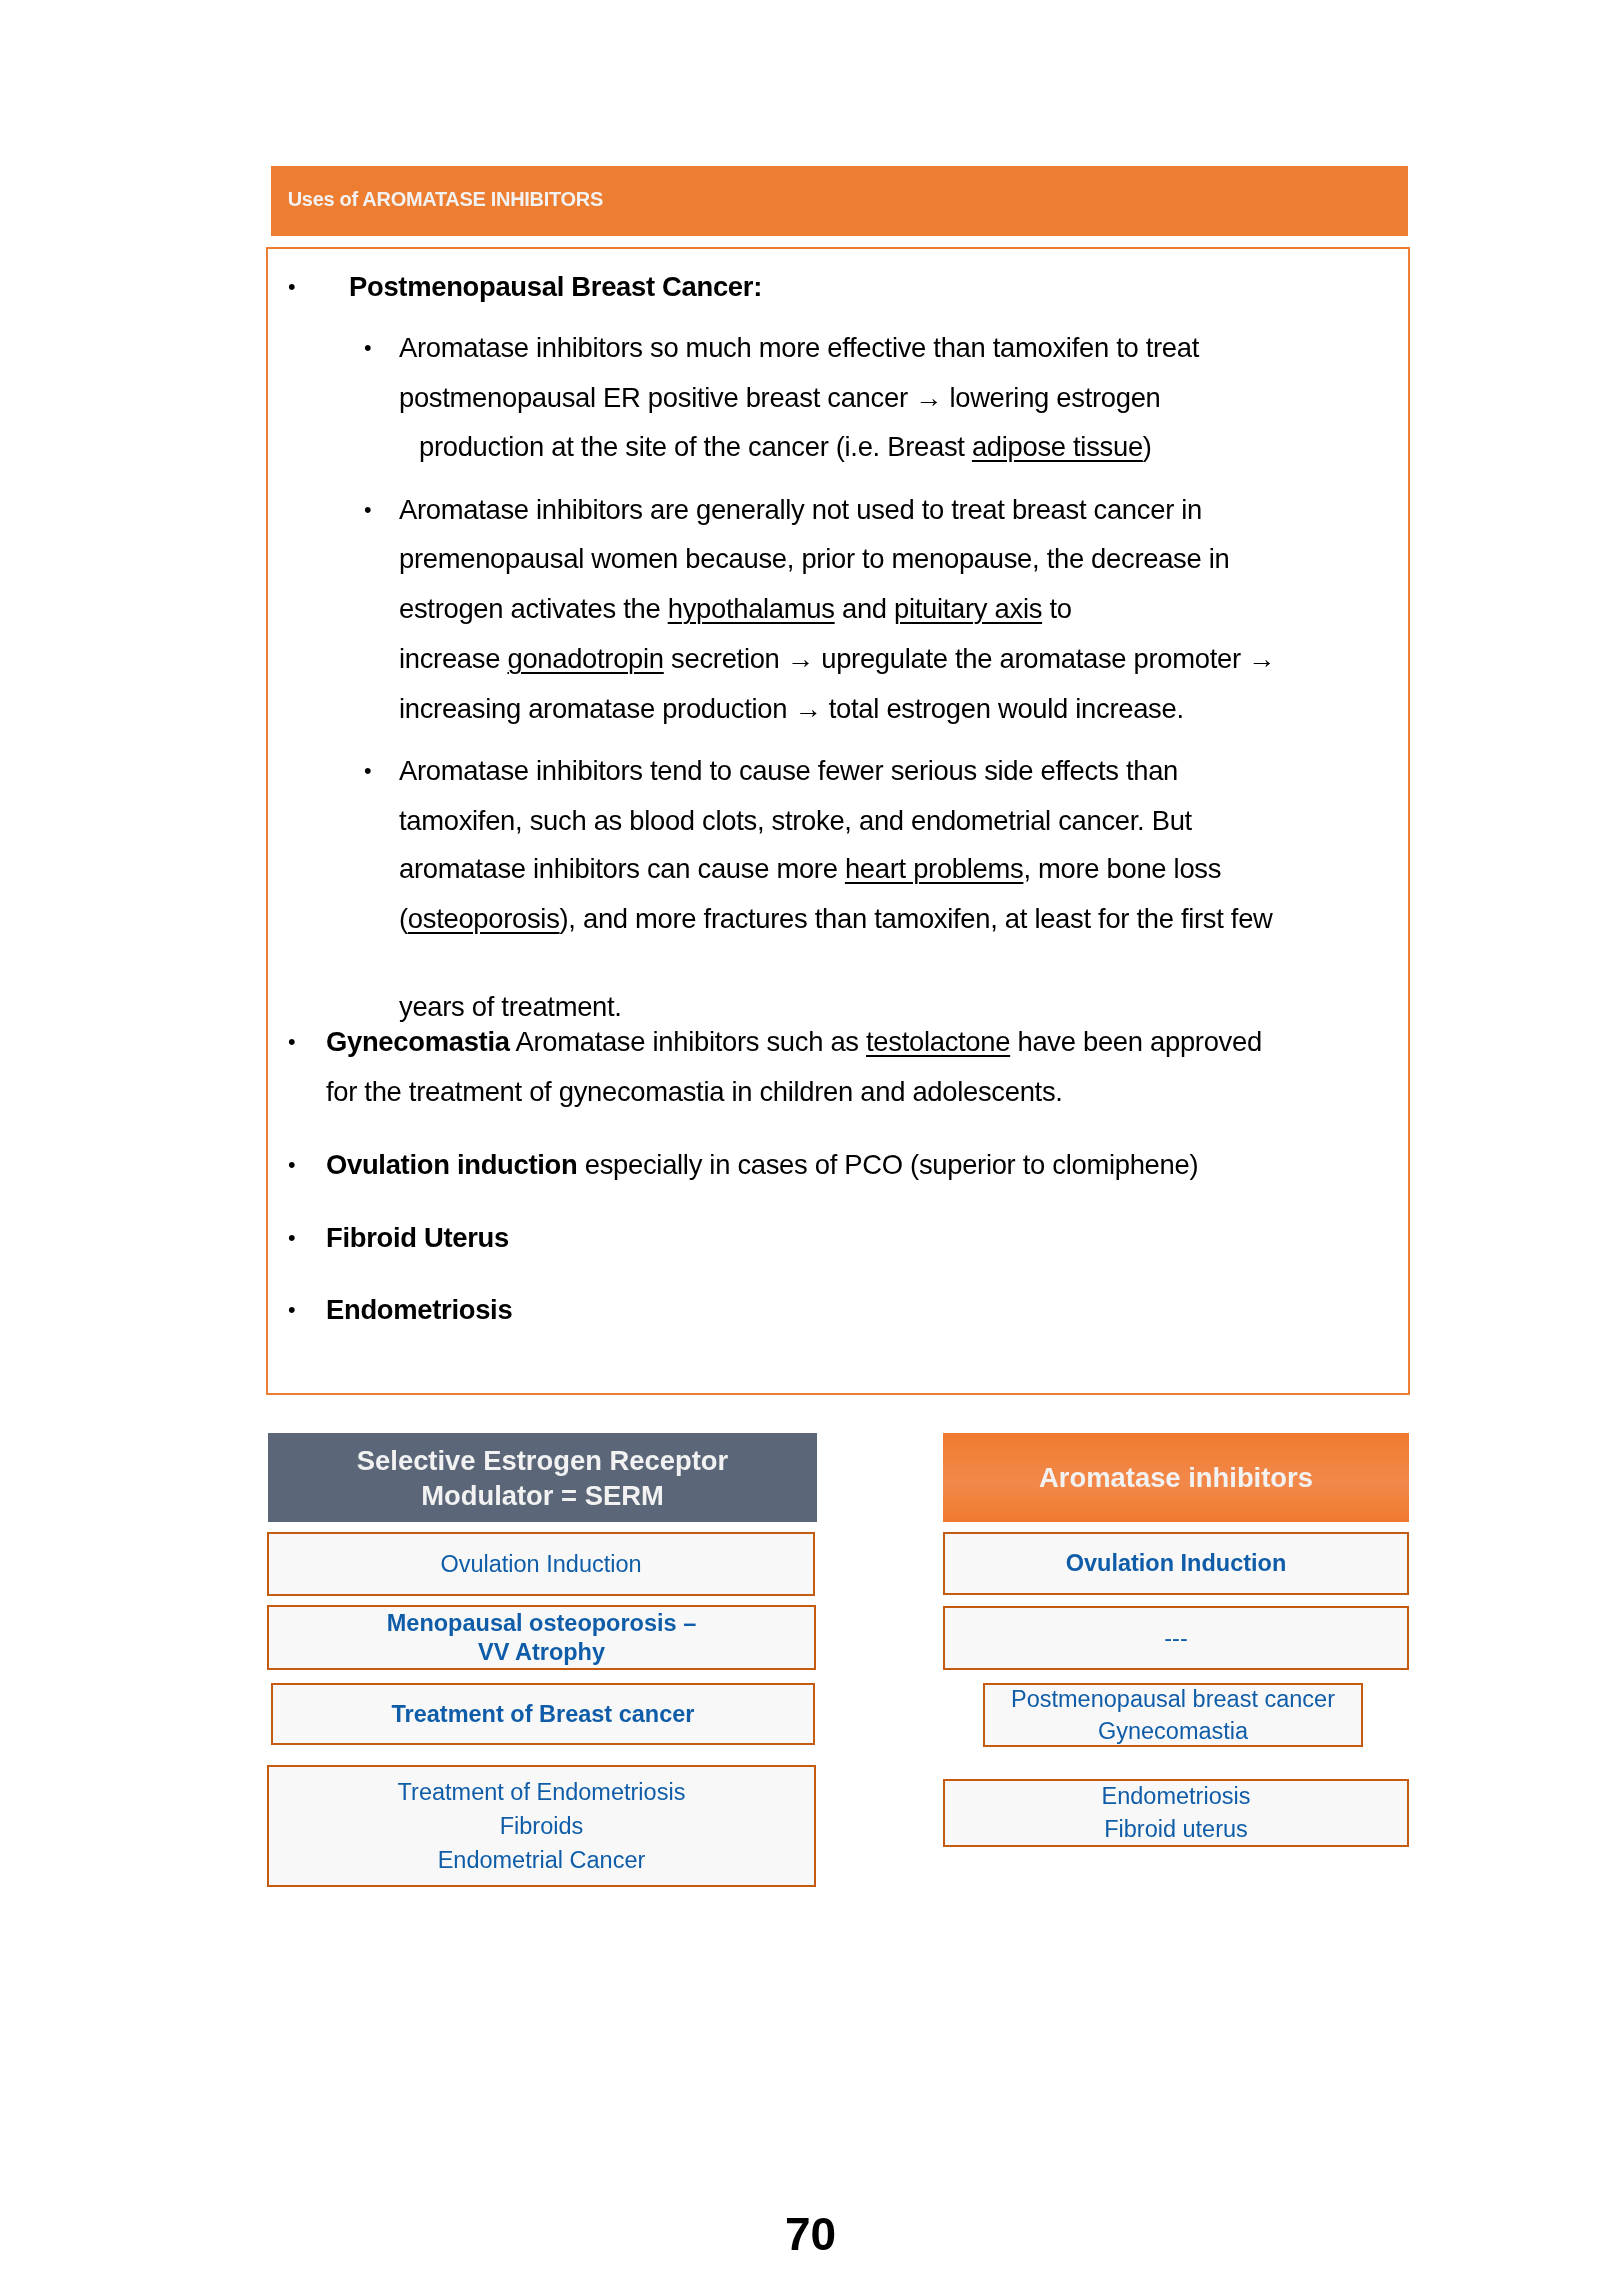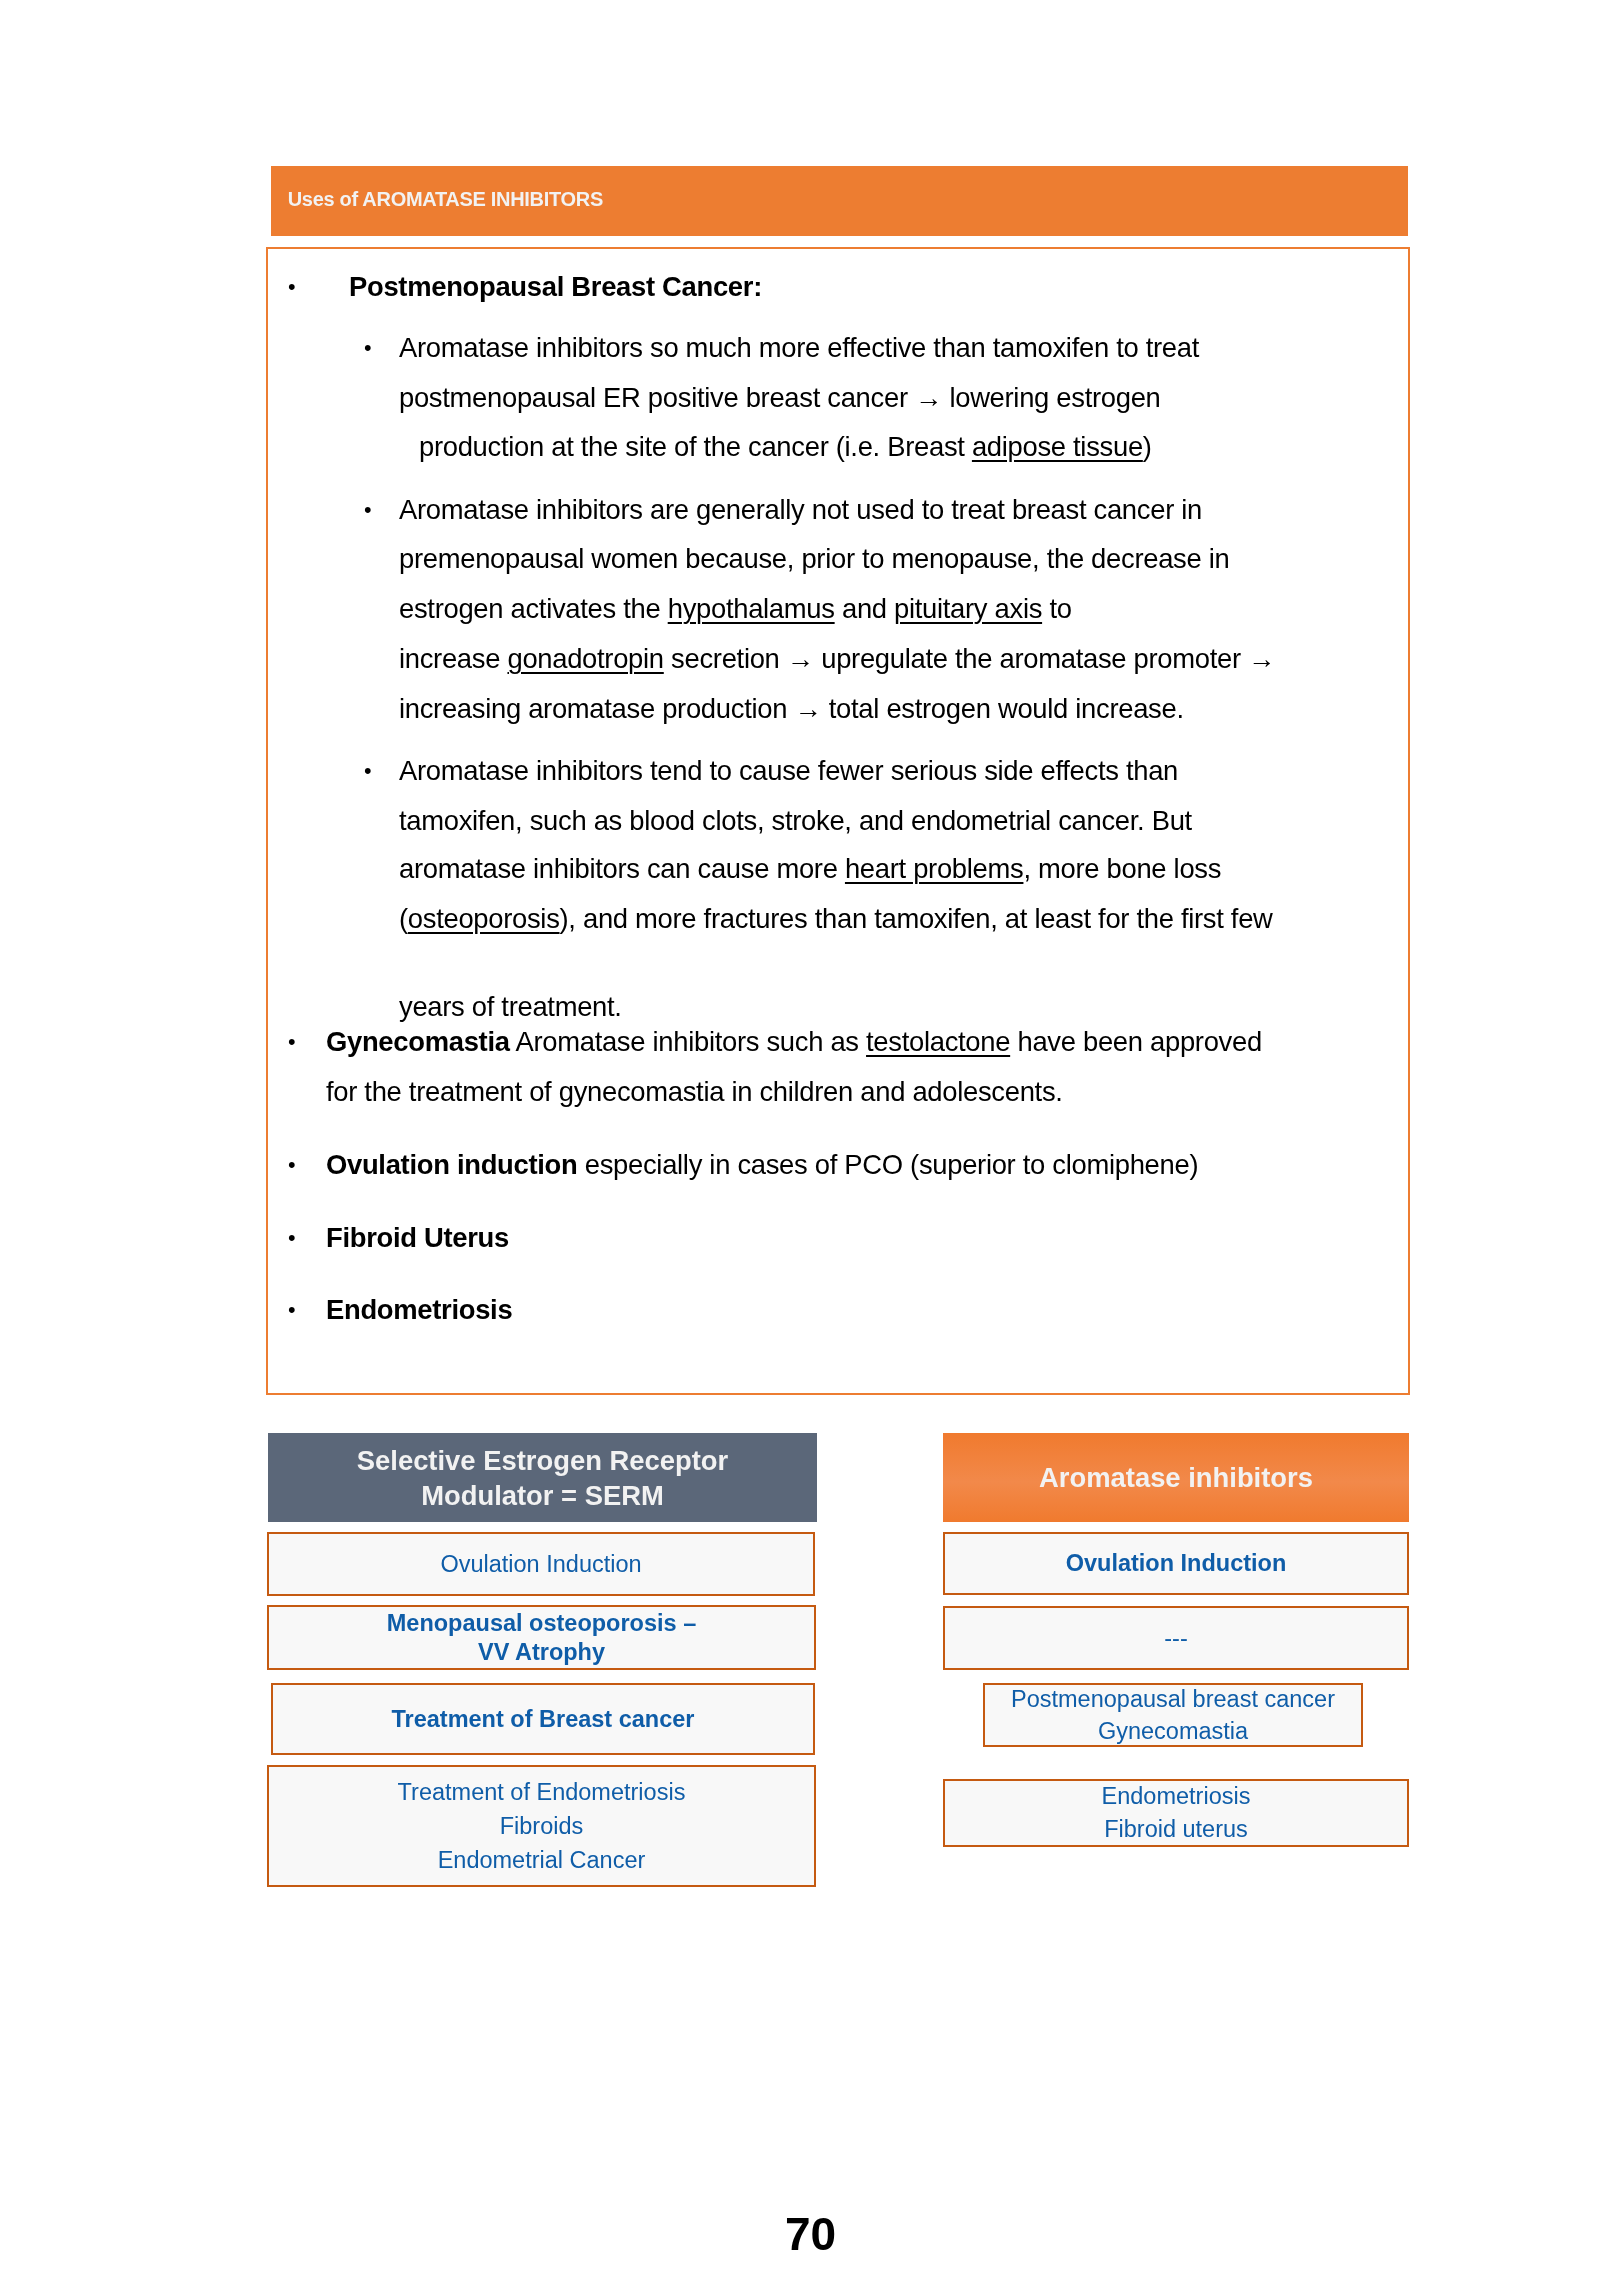--- a/index.html
+++ b/index.html
@@ -84,21 +84,21 @@
   </div>
 </div>
 
 <div class="cell" style="left:267px; top:1532px; width:548px; height:64px;">
   <span>Ovulation Induction</span>
 </div>
 <div class="cell bold-cell" style="left:267px; top:1605px; width:549px; height:65px; line-height:29px;">
   <span>Menopausal osteoporosis –</span>
   <span>VV Atrophy</span>
 </div>
-<div class="cell bold-cell" style="left:271px; top:1683px; width:544px; height:72px;">
+<div class="cell bold-cell" style="left:271px; top:1683px; width:544px; height:62px;">
   <span>Treatment of Breast cancer</span>
 </div>
 <div class="cell" style="left:267px; top:1757px; width:549px; height:122px; line-height:34px;margin-top:8px;">
   <span>Treatment of Endometriosis</span>
   <span>Fibroids</span>
   <span>Endometrial Cancer</span>
 </div>
 
 <div id="ai-header" class="col-header">
   <span>Aromatase inhibitors</span>

